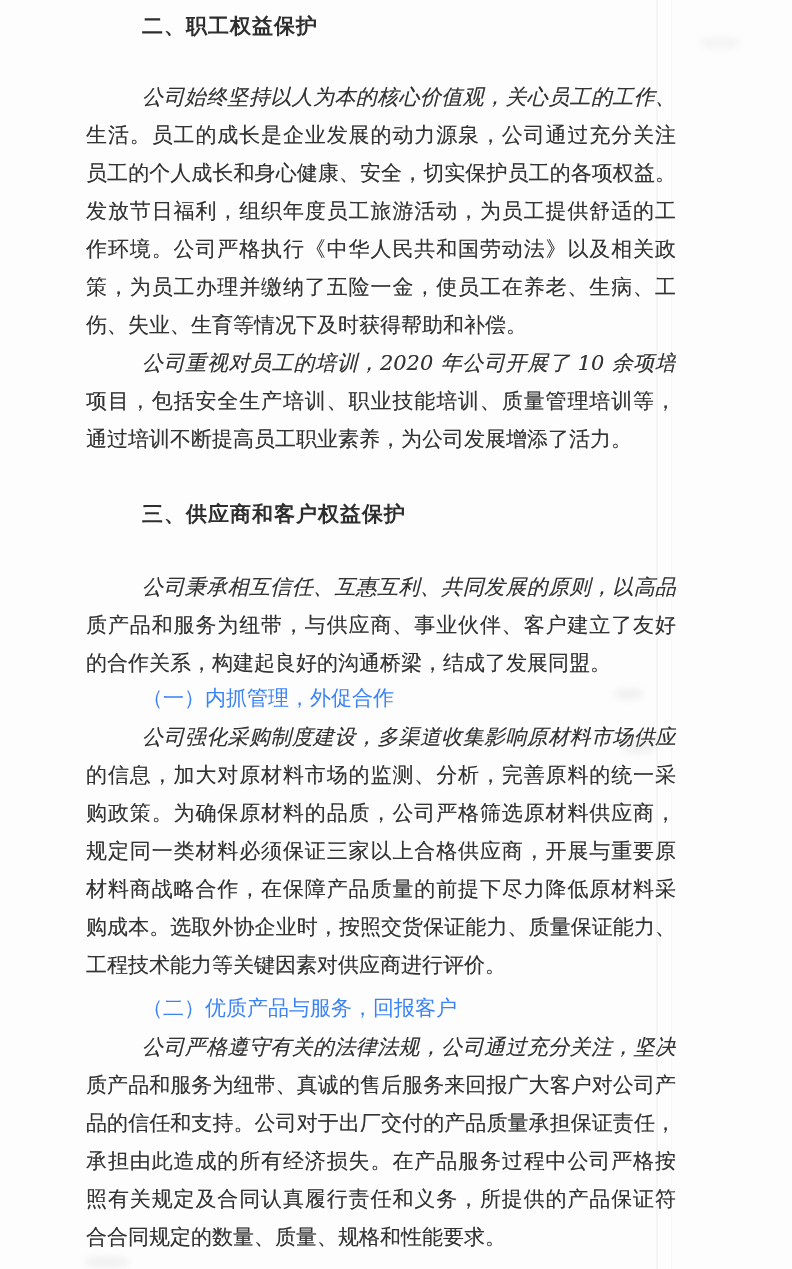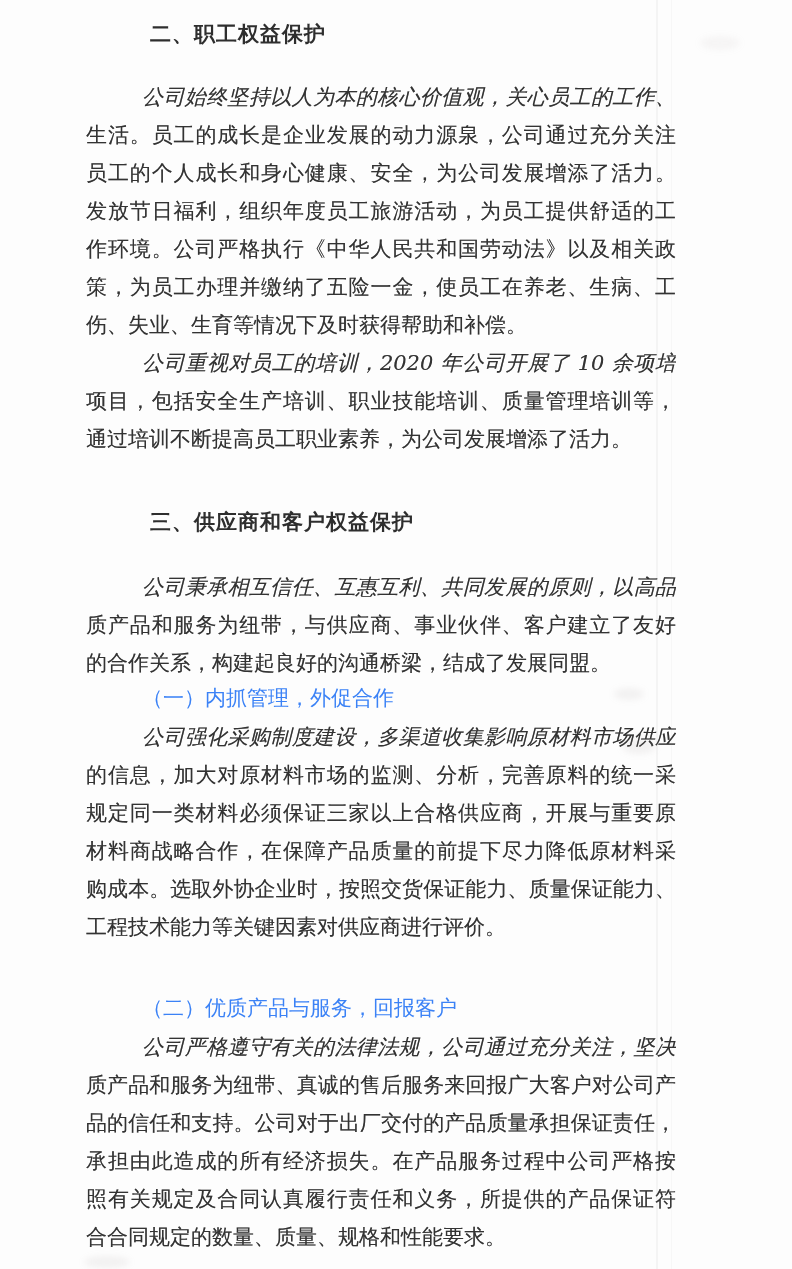--- a/index.html
+++ b/index.html
@@ -9,21 +9,21 @@
     height: 1269px;
     background: #fdfdfd;
     overflow: hidden;
     font-family: "DejaVu Serif", serif;
     color: #333333;
   }
   .heading {
     position: absolute;
     left: 86px;
     width: 590px;
-    margin: 12px;
+    margin: 4px;
     padding-left: 52px;
     font-family: "DejaVu Sans", sans-serif;
     font-weight: 700;
     font-size: 21px;
     line-height: 28px;
     color: #2e2e2e;
     letter-spacing: 1px;
   }
   .subheading {
     position: absolute;
@@ -69,21 +69,21 @@
 </head>
 <body>
 
 <div class="page">
 
   <h2 class="heading" style="top:8px">二、职工权益保护</h2>
 
   <div class="para" style="top:78px">
     <div class="line fill indent">公司始终坚持以人为本的核心价值观，关心员工的工作、</div>
     <div class="line fill">生活。员工的成长是企业发展的动力源泉，公司通过充分关注</div>
-    <div class="line fill">员工的个人成长和身心健康、安全，为公司发展增添了活力。</div>
+    <div class="line fill">员工的个人成长和身心健康、安全，切实保护员工的各项权益。</div>
     <div class="line fill">发放节日福利，组织年度员工旅游活动，为员工提供舒适的工</div>
     <div class="line fill">作环境。公司严格执行《中华人民共和国劳动法》以及相关政</div>
     <div class="line fill">策，为员工办理并缴纳了五险一金，使员工在养老、生病、工</div>
     <div class="line last">伤、失业、生育等情况下及时获得帮助和补偿。</div>
   </div>
 
   <div class="para" style="top:344px">
     <div class="line fill indent">公司重视对员工的培训，2020 年公司开展了 10 余项培训</div>
     <div class="line fill">项目，包括安全生产培训、职业技能培训、质量管理培训等，</div>
     <div class="line last">通过培训不断提高员工职业素养，为公司发展增添了活力。</div>
@@ -95,20 +95,21 @@
     <div class="line fill indent">公司秉承相互信任、互惠互利、共同发展的原则，以高品</div>
     <div class="line fill">质产品和服务为纽带，与供应商、事业伙伴、客户建立了友好</div>
     <div class="line last">的合作关系，构建起良好的沟通桥梁，结成了发展同盟。</div>
   </div>
 
   <div class="subheading" style="top:684px">（一）内抓管理，外促合作</div>
 
   <div class="para" style="top:718px">
     <div class="line fill indent">公司强化采购制度建设，多渠道收集影响原材料市场供应</div>
     <div class="line fill">的信息，加大对原材料市场的监测、分析，完善原料的统一采</div>
+    <div class="line fill">购政策。为确保原材料的品质，公司严格筛选原材料供应商，</div>
     <div class="line fill">规定同一类材料必须保证三家以上合格供应商，开展与重要原</div>
     <div class="line fill">材料商战略合作，在保障产品质量的前提下尽力降低原材料采</div>
     <div class="line fill">购成本。选取外协企业时，按照交货保证能力、质量保证能力、</div>
     <div class="line last">工程技术能力等关键因素对供应商进行评价。</div>
   </div>
 
   <div class="subheading" style="top:994px">（二）优质产品与服务，回报客户</div>
 
   <div class="para" style="top:1028px">
     <div class="line fill indent">公司严格遵守有关的法律法规，公司通过充分关注，坚决</div>

